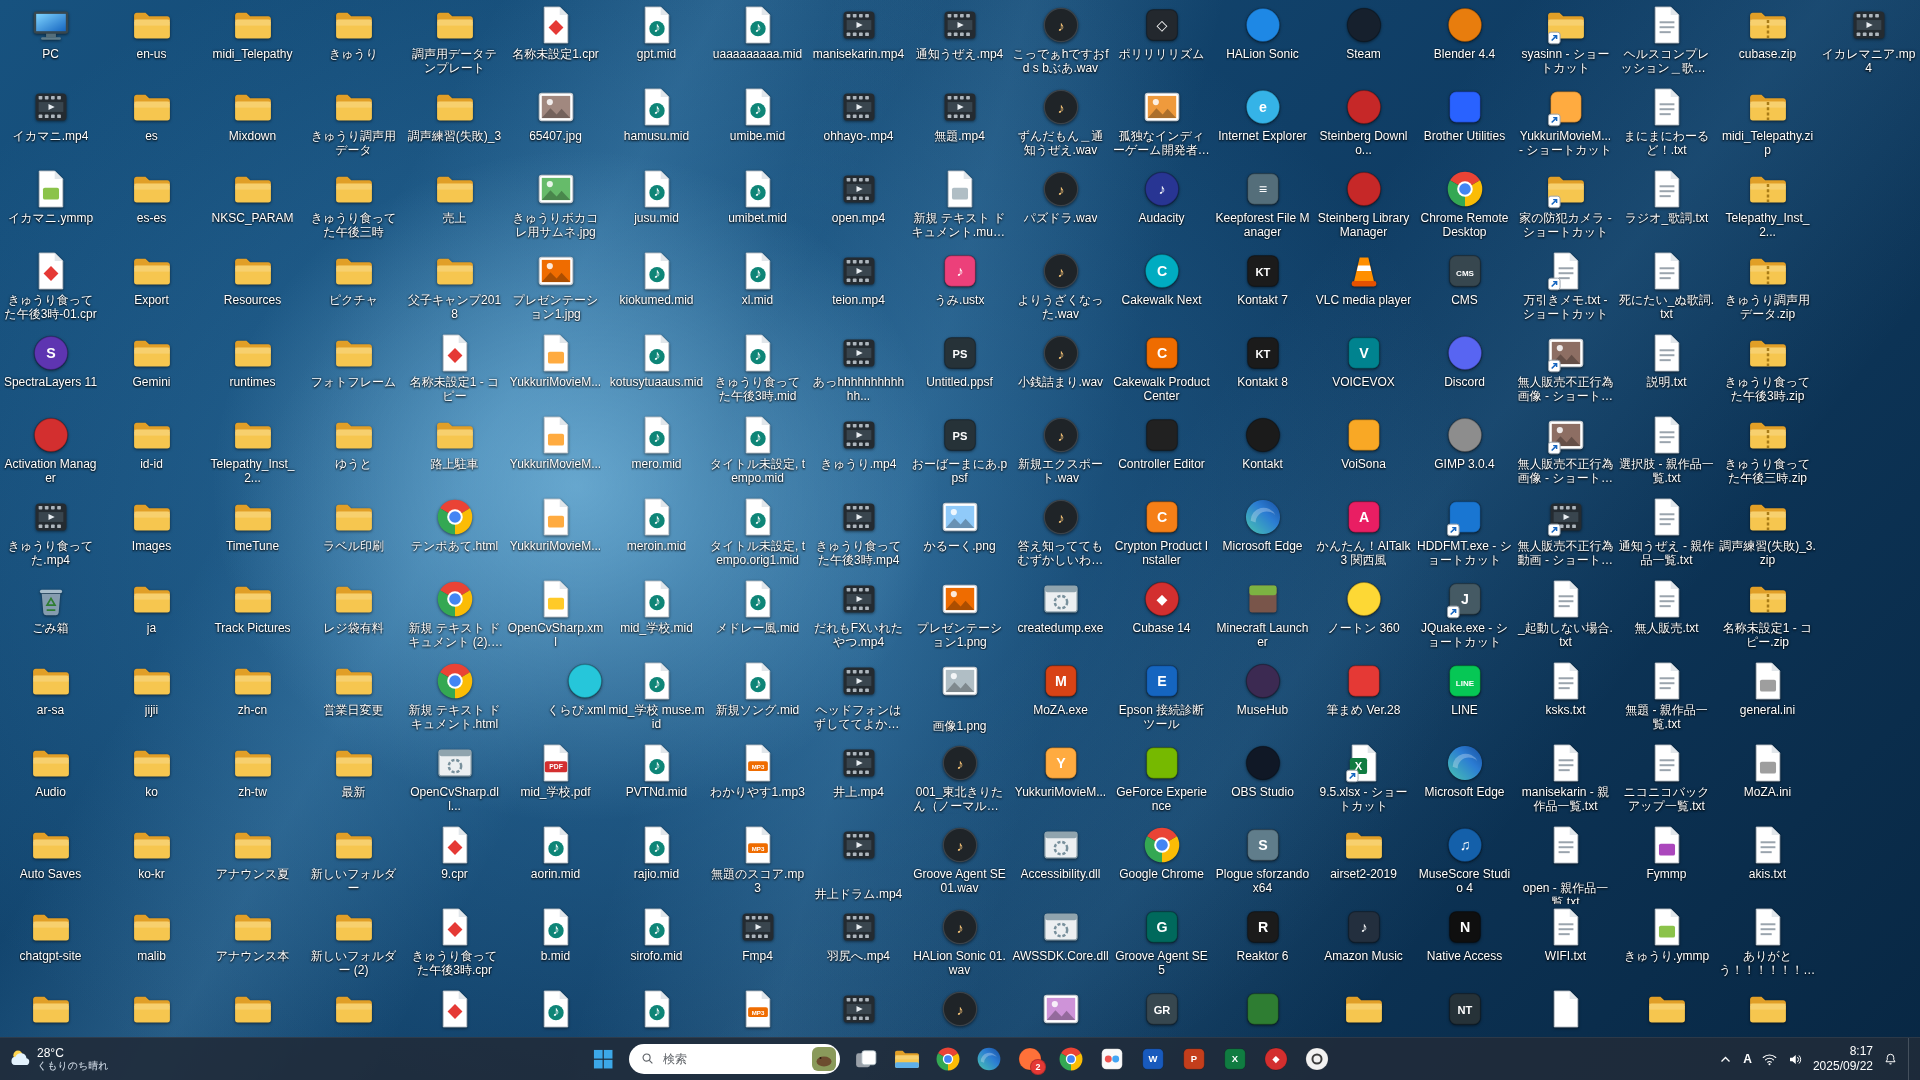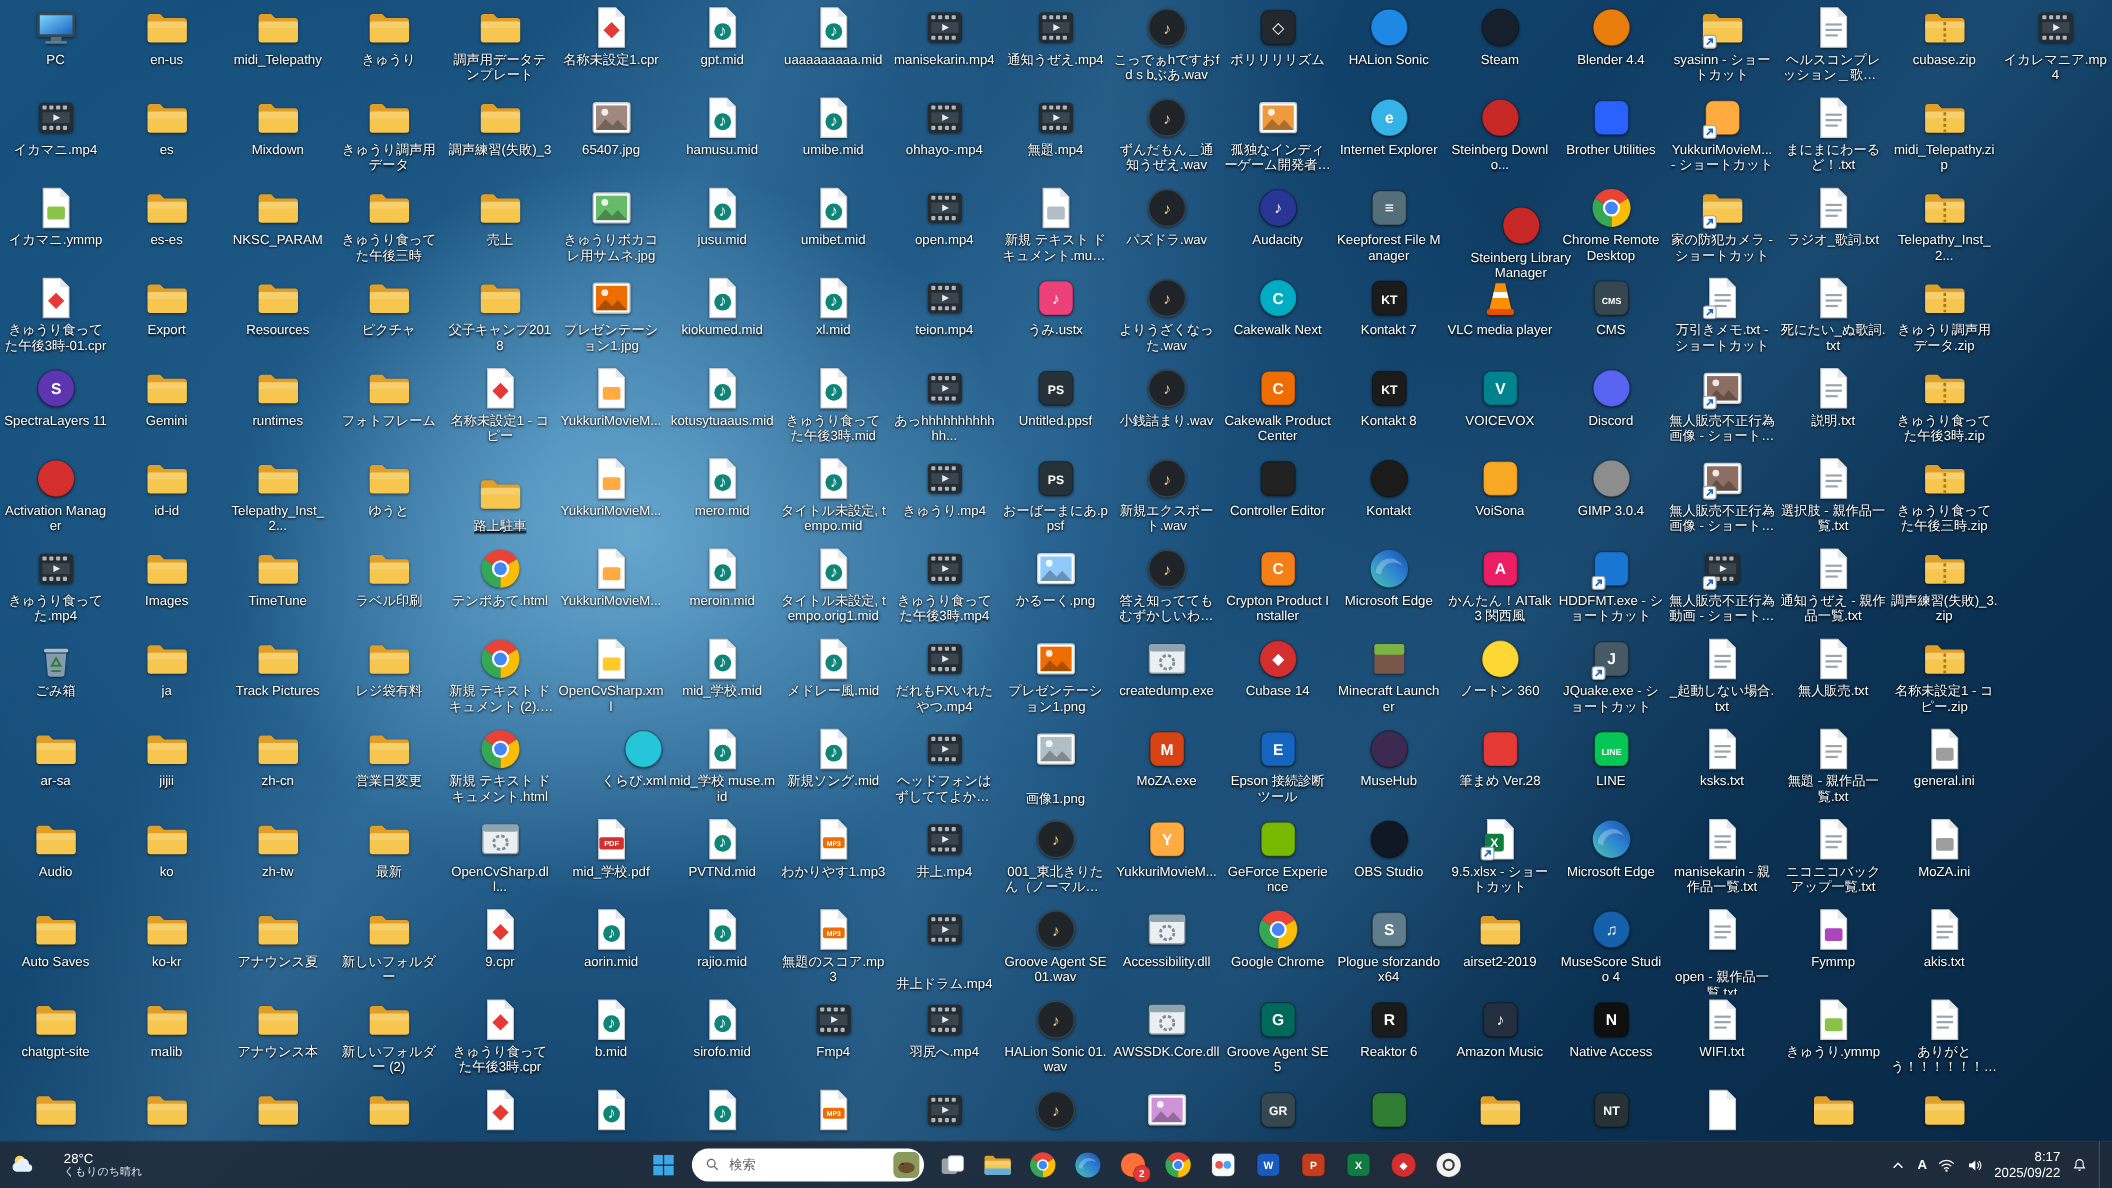--- a/index.html
+++ b/index.html
@@ -17,21 +17,21 @@
     align-items:center;gap:2px;border-radius:4px;}
   .dg{width:42px;height:42px;display:block;flex:0 0 auto;}
   .dg svg{width:42px;height:42px;display:block;filter:drop-shadow(0 1px 1.5px rgba(0,0,0,.55));}
   .dl{max-width:97px;font-size:12px;line-height:1.16;color:#fff;text-align:center;
     text-shadow:0 1px 2px rgba(0,0,0,.95),0 0 3px rgba(0,0,0,.7);
     display:-webkit-box;-webkit-line-clamp:2;-webkit-box-orient:vertical;
     overflow:hidden;max-height:29px;word-break:break-all;}
   #taskbar{position:absolute;left:0;right:0;bottom:0;height:42px;
     background:rgba(32,43,58,.90);border-top:1px solid rgba(255,255,255,.07);
     display:flex;align-items:center;z-index:50;}
-  #tb-left{position:absolute;left:8px;display:flex;align-items:center;gap:24px;color:#fff;cursor:default;}
+  #tb-left{position:absolute;left:8px;display:flex;align-items:center;gap:3px;color:#fff;cursor:default;}
   .wx-temp{font-size:12px;line-height:1.2;}
   .wx-desc{font-size:10px;line-height:1.2;color:#d9e3ee;}
   #tb-center{position:absolute;left:50%;transform:translateX(-50%);display:flex;align-items:center;gap:5px;}
   .tb-btn{position:relative;width:36px;height:36px;border-radius:5px;display:flex;
     align-items:center;justify-content:center;}
   .tbg svg{width:28px;height:28px;display:block;}
   #search-pill{height:30px;min-width:196px;background:#ffffff;border-radius:16px;
     display:flex;align-items:center;gap:7px;padding:0 4px 0 11px;margin:0 3px;}
   #search-pill .sp-text{font-size:12px;color:#5f6368;flex:1;}
   .nbadge{position:absolute;right:2px;bottom:2px;width:14px;height:14px;border-radius:50%;
@@ -631,21 +631,21 @@
     </div>
     <div class="dicon" style="left: 1212px; top: 168px;">
       <span class="dg">
         <svg viewBox="0 0 34 34" xmlns="http://www.w3.org/2000/svg">
           <rect x="4.5" y="4.5" width="25" height="25" rx="5.5" fill="#546e7a" stroke="rgba(0,0,0,.25)"></rect>
           <text x="17" y="21" font-size="11.5" font-weight="bold" fill="#fff" text-anchor="middle" font-family="Liberation Sans, DejaVu Sans, sans-serif">≡</text>
         </svg>
       </span>
       <span class="dl">Keepforest File Manager</span>
     </div>
-    <div class="dicon" style="left: 1313px; top: 184px; margin-left: 19px;">
+    <div class="dicon" style="left: 1313px; top: 168px;">
       <span class="dg">
         <svg viewBox="0 0 34 34" xmlns="http://www.w3.org/2000/svg">
           <circle cx="17" cy="17" r="13.5" fill="#c62828" stroke="rgba(0,0,0,.25)"></circle>
         </svg>
       </span>
       <span class="dl">Steinberg Library Manager</span>
     </div>
     <div class="dicon" style="left: 1414px; top: 168px;">
       <span class="dg">
         <svg viewBox="0 0 34 34" xmlns="http://www.w3.org/2000/svg">
@@ -1117,21 +1117,21 @@
     <div class="dicon" style="left: 303px; top: 414px;">
       <span class="dg">
         <svg viewBox="0 0 34 34" xmlns="http://www.w3.org/2000/svg">
           <path d="M2.5 9.2 c0-1.2 1-2.2 2.2-2.2 h7 l3 3 h14.6 c1.2 0 2.2 1 2.2 2.2 v1.8 h-29 z" fill="#e19f27"></path>
           <rect x="2.5" y="12.5" width="29" height="15.5" rx="2.2" fill="#f6c64f"></rect>
           <rect x="2.5" y="12.5" width="29" height="5" fill="rgba(255,255,255,.18)"></rect>
         </svg>
       </span>
       <span class="dl">ゆうと</span>
     </div>
-    <div class="dicon" style="left: 404px; top: 428px; text-decoration: underline;">
+    <div class="dicon" style="left: 404px; top: 414px;">
       <span class="dg">
         <svg viewBox="0 0 34 34" xmlns="http://www.w3.org/2000/svg">
           <path d="M2.5 9.2 c0-1.2 1-2.2 2.2-2.2 h7 l3 3 h14.6 c1.2 0 2.2 1 2.2 2.2 v1.8 h-29 z" fill="#e19f27"></path>
           <rect x="2.5" y="12.5" width="29" height="15.5" rx="2.2" fill="#f6c64f"></rect>
           <rect x="2.5" y="12.5" width="29" height="5" fill="rgba(255,255,255,.18)"></rect>
         </svg>
       </span>
       <span class="dl">路上駐車</span>
     </div>
     <div class="dicon" style="left: 505px; top: 414px;">

